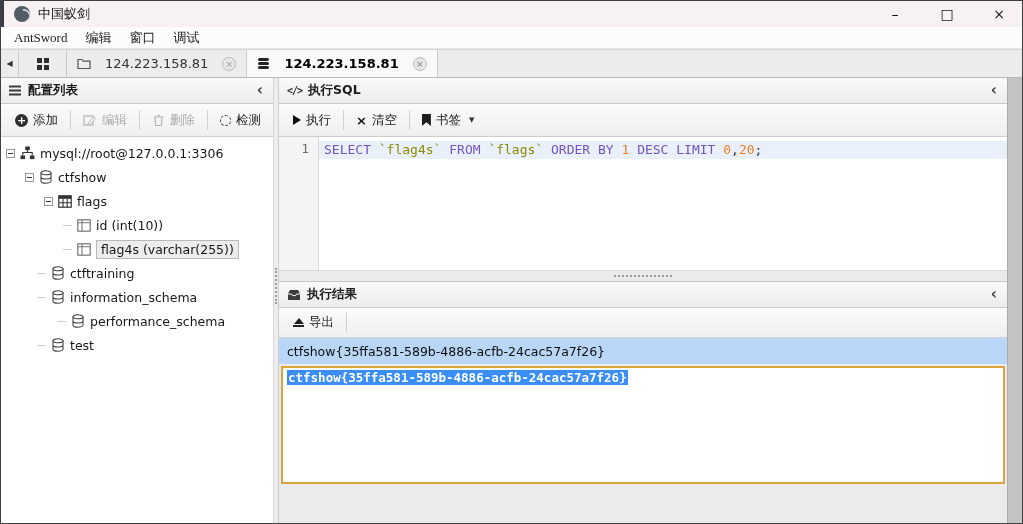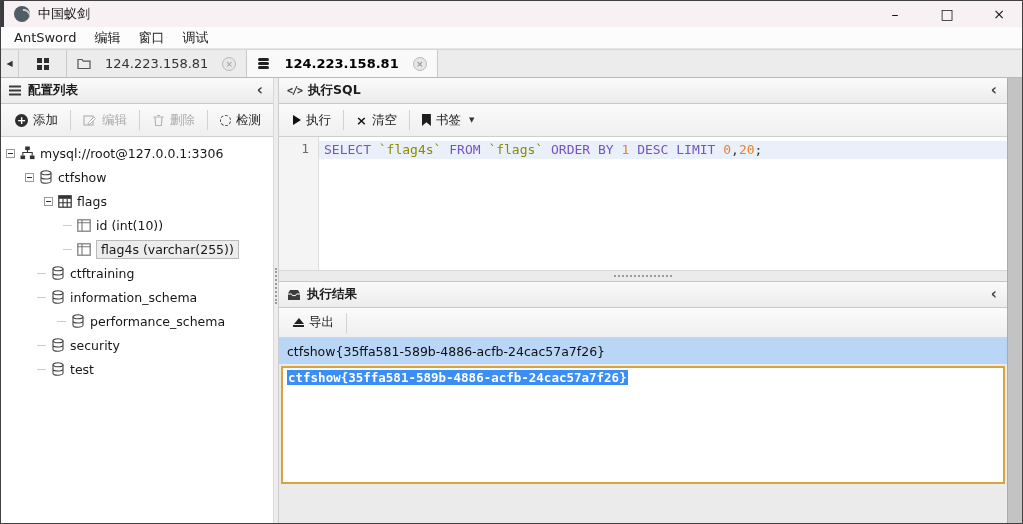--- a/index.html
+++ b/index.html
@@ -10,21 +10,21 @@
   
   .titlebar { height:26px; background:#f8f1f4; display:flex; align-items:center; padding-left:10px; gap:8px; position:relative; flex:none; border-left:3px solid #3a3a46; }
   .app-logo { width:16px; height:16px; border-radius:50%; background:#515c66; position:relative; overflow:hidden; flex:none; }
   .app-logo::after { content:""; position:absolute; left:3px; top:3px; width:10px; height:10px; border-radius:50%; border:2px solid #c9ced2; border-left-color:transparent; border-bottom-color:transparent; transform:rotate(35deg); }
   .title-text { font-size:13px; color:#101010; }
   .win-controls { margin-left:auto; display:flex; align-items:center; gap:30px; padding-right:12px; font-size:14px; color:#111; }
   .win-btn { width:22px; text-align:center; cursor:default; }
 
   
   .menubar { height:22px; background:#fcfcfc; display:flex; align-items:center; padding-left:4px; font-size:13px; border-bottom:1px solid #e6e6e6; flex:none; }
-  .menu-item { padding:0 9px; height:100%; display:flex; align-items:center; }
+  .menu-item { padding:0 9px; height:100%; display:flex; align-items:center;font-family:Liberation Serif, serif; }
 
   
   .tabbar { height:29px; background:#ececec; border-top:1px solid #d6d6d6; border-bottom:1px solid #b9b9b9; display:flex; align-items:stretch; flex:none; }
   .tab-scroll { width:18px; display:flex; align-items:center; justify-content:center; font-size:8px; color:#333; border-right:1px solid #cfcfcf; }
   .tab { display:flex; align-items:center; gap:14px; padding:0 10px; border-right:1px solid #c9c9c9; font-size:13px; color:#333; background:#ececec; }
   .tab.grid-tab { width:48px; justify-content:center; }
   .tab.active { background:#f9f9f9; font-weight:bold; color:#000; }
   .tab-close { width:14px; height:14px; border:1px solid #b9b9b9; border-radius:50%; color:#999; font-size:9px; line-height:12px; text-align:center; background:#e7e7e7; flex:none; }
   .icon-grid { width:12px; height:12px; display:grid; grid-template-columns:5px 5px; grid-template-rows:5px 5px; gap:2px; }
   .icon-grid i { background:#2e2e2e; }
@@ -248,28 +248,20 @@
             <path d="M2 2.8 v8.4 a5 2 0 0 0 10 0 v-8.4 M2 7 a5 2 0 0 0 10 0" fill="none" stroke="#444" stroke-width="1.1"></path>
           </svg>
           <span class="tree-label">performance_schema</span>
         </div>
         <div class="tree-row" style="padding-left:36px">
           <span class="tree-dash"></span>
           <svg class="tree-ico" width="14" height="14" viewBox="0 0 14 14">
             <ellipse cx="7" cy="2.8" rx="5" ry="2" fill="none" stroke="#444" stroke-width="1.1"></ellipse>
             <path d="M2 2.8 v8.4 a5 2 0 0 0 10 0 v-8.4 M2 7 a5 2 0 0 0 10 0" fill="none" stroke="#444" stroke-width="1.1"></path>
           </svg>
-          <span class="tree-label">security</span>
-        </div>
-        <div class="tree-row" style="padding-left:36px">
-          <span class="tree-dash"></span>
-          <svg class="tree-ico" width="14" height="14" viewBox="0 0 14 14">
-            <ellipse cx="7" cy="2.8" rx="5" ry="2" fill="none" stroke="#444" stroke-width="1.1"></ellipse>
-            <path d="M2 2.8 v8.4 a5 2 0 0 0 10 0 v-8.4 M2 7 a5 2 0 0 0 10 0" fill="none" stroke="#444" stroke-width="1.1"></path>
-          </svg>
           <span class="tree-label">test</span>
         </div>
       </div>
     </div>
 
     <div class="vsplit"></div>
 
     <div class="right-panel">
 
       <div class="panel-header">

